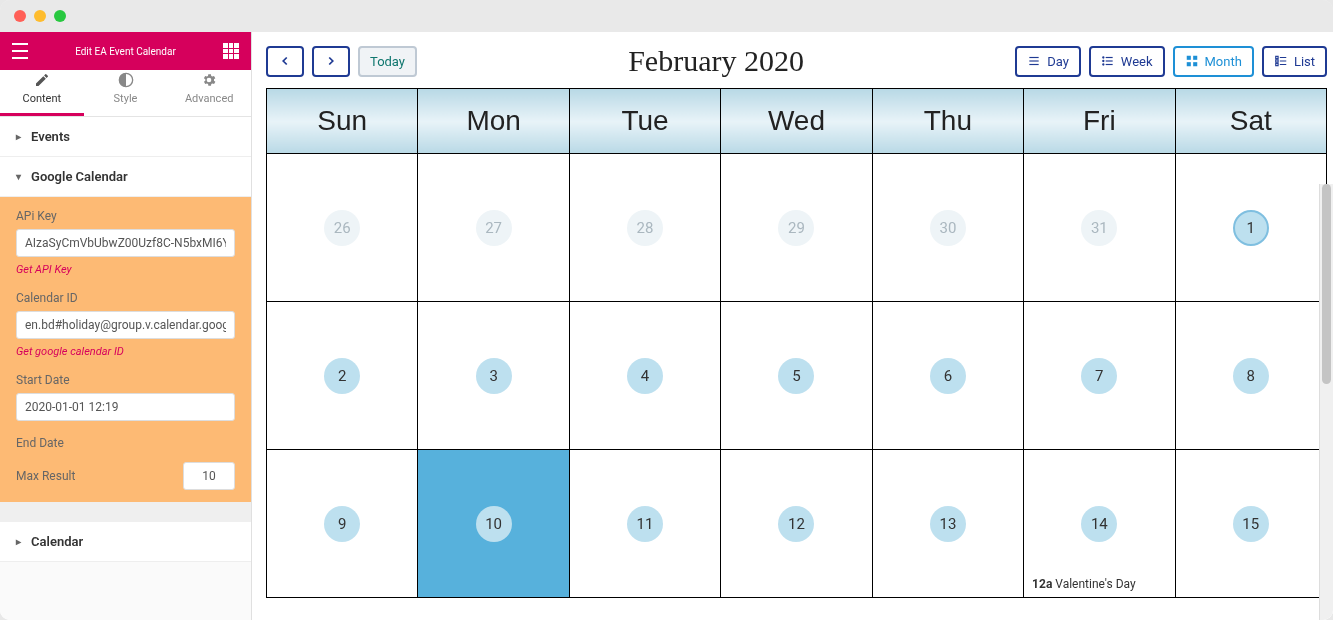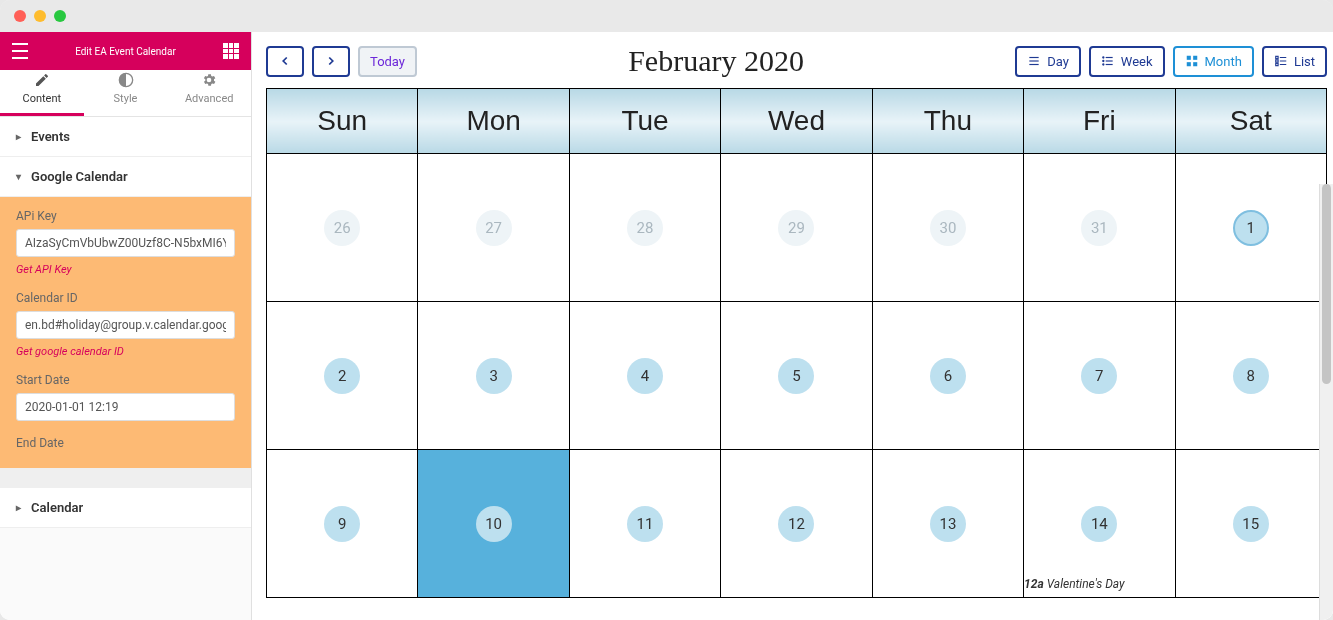--- a/index.html
+++ b/index.html
@@ -42,33 +42,33 @@
 .empty-band { height: 20px; background: #efefef; }
 
 
 .panel-toggle { position: absolute; left: 252px; top: 350px; width: 14px; height: 36px; background: #e6e6e6; border-radius: 0 4px 4px 0; display: flex; align-items: center; justify-content: center; color: #999; font-size: 10px; cursor: pointer; }
 
 
 .calendar-wrap { flex: 1; padding: 6px 6px 0 14px; background: #fff; overflow: hidden; position: relative; }
 .toolbar { display: flex; align-items: center; justify-content: space-between; padding: 6px 0 10px; }
 .tb-left, .tb-right { display: flex; gap: 8px; }
 .tb-btn { border: 2px solid #1f3a93; background: #fff; color: #1f3a93; border-radius: 4px; padding: 6px 10px; font-size: 13px; display: flex; align-items: center; gap: 6px; cursor: pointer; min-width: 36px; justify-content: center; }
-.tb-btn.muted { border-color: #bfc9d4; color: #6d28d9; background: #f0f3f6; }
+.tb-btn.muted { border-color: #bfc9d4; color: #0f766e; background: #f0f3f6; }
 .tb-btn.active { border-color: #1e90d6; color: #1e90d6; }
 .cal-title { font-family: Georgia, "Times New Roman", serif; font-size: 30px; color: #222; }
 .tb-icon { width: 14px; height: 14px; }
 
 .grid { border: 1px solid #000; width: 100%; border-collapse: collapse; table-layout: fixed; }
 .grid th { background: linear-gradient(180deg,#b9d9e6 0%, #e8f3f8 50%, #b9d9e6 100%); border: 1px solid #000; font-size: 28px; font-weight: 500; color: #222; padding: 16px 0; font-family: -apple-system, sans-serif; }
 .grid td { border: 1px solid #000; height: 148px; vertical-align: middle; text-align: center; position: relative; }
 .daynum { width: 36px; height: 36px; border-radius: 50%; display: inline-flex; align-items: center; justify-content: center; font-size: 15px; background: #bde0ef; color: #333; }
 .daynum.other { background: #eef4f7; color: #aab7bf; }
 .daynum.sat1 { border: 2px solid #7fbfe0; }
 td.today { background: #57b1dc; }
-.event-strip { position: absolute; left: 0; bottom: 6px; font-size: 12px; color: #333; text-align: left; font-style: italic; }
+.event-strip { position: absolute; left: 8px; bottom: 6px; font-size: 12px; color: #333; text-align: left; }
 .event-strip b { font-weight: 700; }
 
 .vscroll { position: absolute; right: 0; top: 152px; bottom: 0; width: 14px; background: #f0f0f0; border-left: 1px solid #ddd; }
 .vscroll-thumb { position: absolute; left: 2px; right: 2px; top: 0; height: 200px; background: #c4c4c4; border-radius: 6px; }
 
 svg { display: block; }
 </style>
 </head>
 <body>
 
@@ -147,20 +147,24 @@
 
         <label class="field-label">Calendar ID</label>
         <input class="text-input" value="en.bd#holiday@group.v.calendar.google.c" style="">
         <a class="helper-link">Get google calendar ID</a>
 
         <label class="field-label">Start Date</label>
         <input class="text-input" value="2020-01-01 12:19" style="">
 
         <label class="field-label">End Date</label>
 
+        <div class="field-row">
+          <span class="field-label" style="margin:0">Max Result</span>
+          <input class="text-input" value="10" style="">
+        </div>
       </div>
 
       <div class="empty-band"></div>
 
       <div class="section-header">
         <span class="caret">▸</span>
         <span>Calendar</span>
       </div>
     </div>
 

